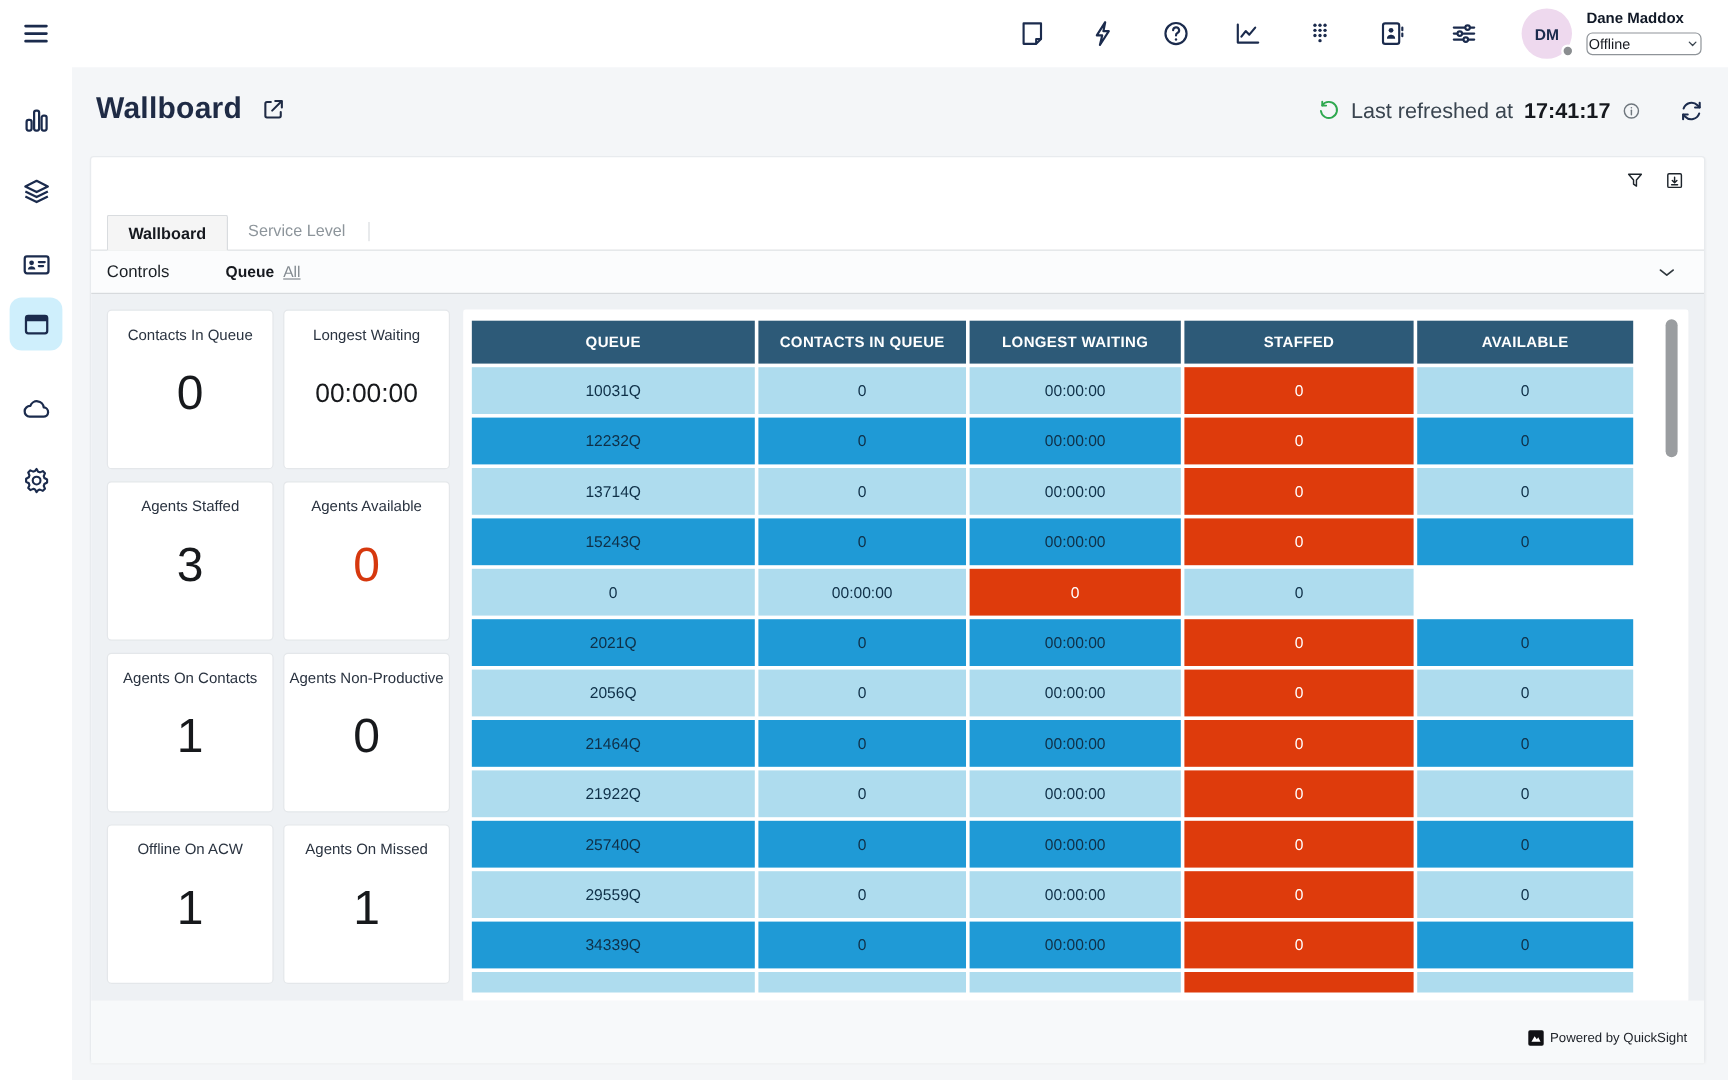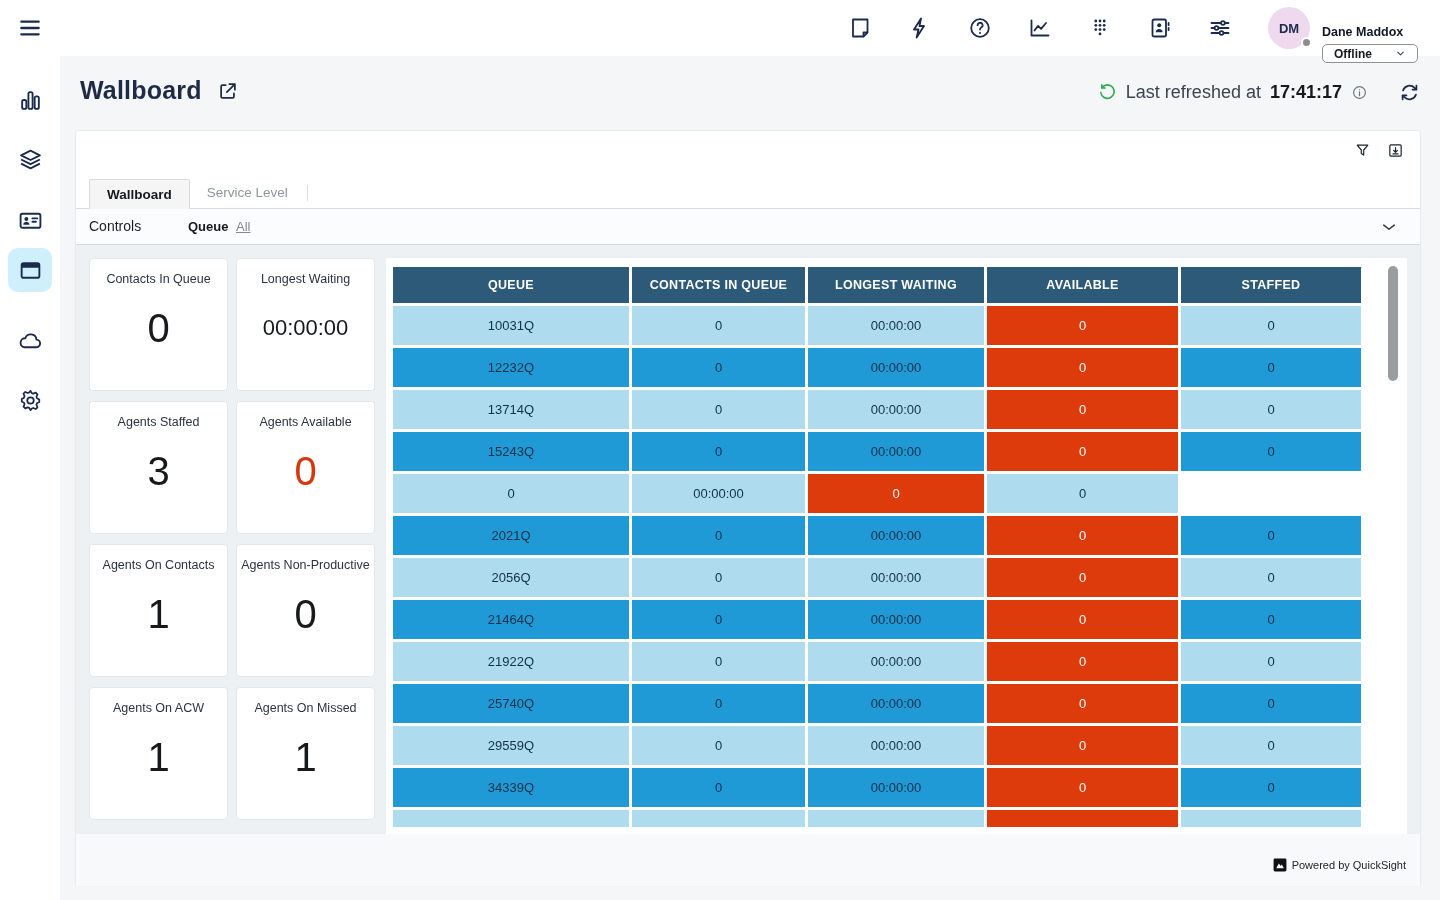--- a/index.html
+++ b/index.html
@@ -9,25 +9,25 @@
 
   
   .topbar { position: absolute; left: 0; top: 0; width: 1440px; height: 56px; background: #fff; z-index: 5; }
   .topbar-icons { position: absolute; left: 848px; top: 16px; display: flex; gap: 36px; color: #1b2b4d; }
   .topbar-icons .tb-btn { width: 24px; height: 24px; cursor: pointer; }
   .user-area { position: absolute; left: 1268px; top: 7px; width: 42px; height: 42px; }
   .avatar { width: 42px; height: 42px; border-radius: 50%; background: #eed9ee; color: #1b2b4d;
     font-size: 13px; font-weight: bold; display: flex; align-items: center; justify-content: center; }
   .status-dot { position: absolute; right: -2px; bottom: 1px; width: 11px; height: 11px; border-radius: 50%;
     background: #8a8d90; border: 2px solid #fff; }
-  .user-info { position: absolute; left: 1322px; top: 8px; width: 100px; margin-top: 17px; }
+  .user-info { position: absolute; left: 1322px; top: 8px; width: 100px; }
   .user-name { font-size: 12.5px; font-weight: bold; color: #101826; }
   .status-select { margin-top: 5px; width: 96px; height: 19px; border: 1px solid #8f9499; border-radius: 5px;
-    display: flex; align-items: center; justify-content: space-between; padding: 0 11px; font-size: 12px;
-    color: #16191f; background: #fff; cursor: pointer; font-weight: bold; }
+    display: flex; align-items: center; justify-content: space-between; padding: 0 1px; font-size: 12px;
+    color: #16191f; background: #fff; cursor: pointer; }
 
   
   .sidebar { position: absolute; left: 0; top: 0; width: 60px; height: 900px; background: #fff; z-index: 6; }
   .menu-btn { position: absolute; left: 17px; top: 15px; width: 26px; height: 26px; color: #1b2b4d; cursor: pointer; }
   .nav-item { position: absolute; left: 8px; width: 44px; height: 44px; display: flex; align-items: center;
     justify-content: center; color: #1b2b4d; cursor: pointer; border-radius: 10px; }
   .nav-item.active { background: var(--active-nav-bg); }
   .nav-item svg { width: 25px; height: 25px; }
 
   
@@ -313,37 +313,37 @@
             </div>
             <div class="kpi-card">
               <div class="kpi-label">Agents On Contacts</div>
               <div class="kpi-value">1</div>
             </div>
             <div class="kpi-card">
               <div class="kpi-label">Agents Non-Productive</div>
               <div class="kpi-value">0</div>
             </div>
             <div class="kpi-card">
-              <div class="kpi-label">Agents On ACW</div>
+              <div class="kpi-label">Offline On ACW</div>
               <div class="kpi-value">1</div>
             </div>
             <div class="kpi-card">
               <div class="kpi-label">Agents On Missed</div>
               <div class="kpi-value">1</div>
             </div>
           </div>
 
         <div class="table-tile">
           <div class="qs-table">
               <div class="t-row head">
                 <div>QUEUE</div>
                 <div>CONTACTS IN QUEUE</div>
                 <div>LONGEST WAITING</div>
+                <div>STAFFED</div>
                 <div>AVAILABLE</div>
-                <div>STAFFED</div>
               </div>
               <div class="t-row light">
                 <div>10031Q</div>
                 <div>0</div>
                 <div>00:00:00</div>
                 <div class="staffed">0</div>
                 <div>0</div>
               </div>
               <div class="t-row dark">
                 <div>12232Q</div>

